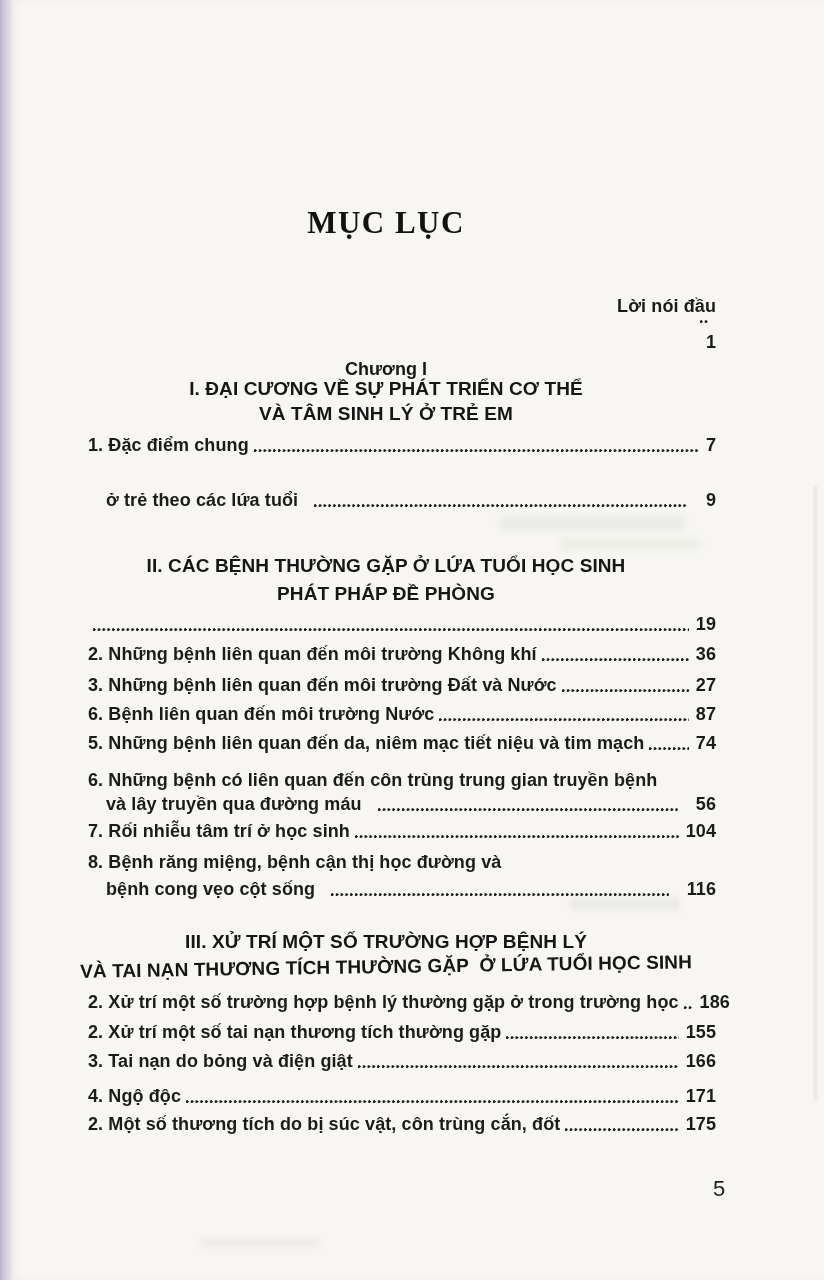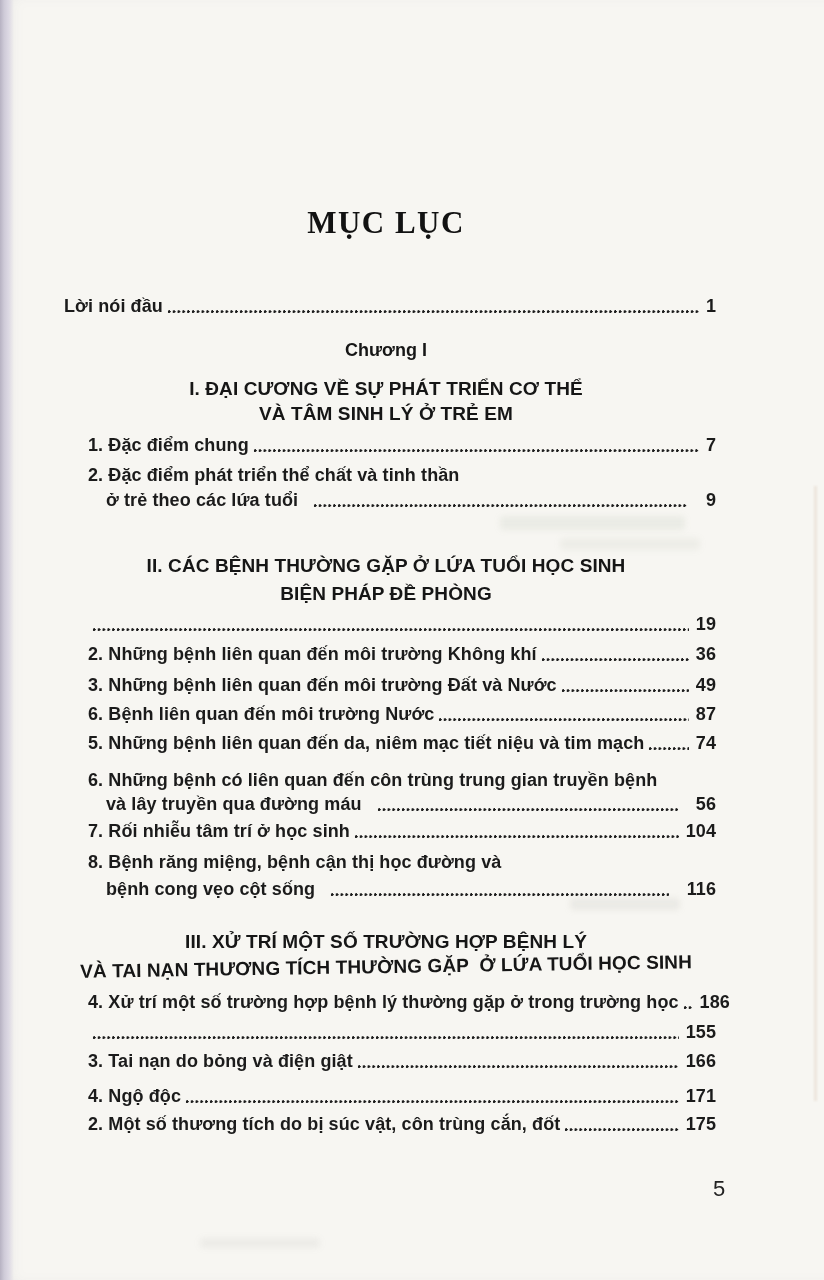--- a/index.html
+++ b/index.html
@@ -33,21 +33,21 @@
   .center { position:absolute; left:0; right:0; text-align:center; font-weight:700; color:#161616; }
   .chapter { font-size:18px; line-height:26px; }
   .head { font-size:19px; line-height:26px; white-space:pre; letter-spacing:0.1px; }
   .tilt { transform:rotate(-0.9deg); transform-origin:50% 50%; }
 
   .row {
     position:absolute; left:32px; right:0;
     display:flex; align-items:flex-end;
     font-size:18px; font-weight:700; line-height:26px; letter-spacing:0.1px;
   }
-  .row.flush { left:8px; }
+  .row.flush { left:0;flex-direction:column; }
   .row.cont  { left:50px;gap:11px; }
   .line {
     position:absolute; left:32px;
     font-size:18px; font-weight:700; line-height:26px; letter-spacing:0.1px;
     white-space:nowrap;
   }
   .lbl { white-space:nowrap; }
   .dots {
     flex:1 1 auto; min-width:10px; height:5px;
     margin:0 7px 5px 4px;
@@ -77,52 +77,51 @@
   <div class="content">
 
     <h1 class="title">MỤC LỤC</h1>
 
     <div class="row flush" style="top:293px">
       <span class="lbl">Lời nói đầu</span>
       <span class="dots"></span>
       <span class="pg">1</span>
     </div>
 
-    <div class="center chapter" style="top:337px">Chương I</div>
+    <div class="center chapter" style="top:356px">Chương I</div>
     <div class="center head" style="top:376px">I. ĐẠI CƯƠNG VỀ SỰ PHÁT TRIỂN CƠ THỂ</div>
     <div class="center head" style="top:401px">VÀ TÂM SINH LÝ Ở TRẺ EM</div>
 
     <div class="row" style="top:432px">
       <span class="lbl">1. Đặc điểm chung</span>
       <span class="dots"></span>
       <span class="pg">7</span>
     </div>
-    <div class="line" style="top:462px">2. Đặc điểm phát triển thể chất và tinh thần</div>
     <div class="row cont" style="top:487px">
       <span class="lbl">ở trẻ theo các lứa tuổi</span>
       <span class="dots"></span>
       <span class="pg">9</span>
     </div>
 
     <div class="center head" style="top:553px">II. CÁC BỆNH THƯỜNG GẶP Ở LỨA TUỔI HỌC SINH</div>
-    <div class="center head" style="top:581px">BIỆN PHÁP ĐỀ PHÒNG</div>
+    <div class="center head" style="top:581px">PHÁT PHÁP ĐỀ PHÒNG</div>
 
     <div class="row" style="top:611px">
       <span class="dots"></span>
       <span class="pg">19</span>
     </div>
     <div class="row" style="top:641px">
       <span class="lbl">2. Những bệnh liên quan đến môi trường Không khí</span>
       <span class="dots"></span>
       <span class="pg">36</span>
     </div>
     <div class="row" style="top:672px">
       <span class="lbl">3. Những bệnh liên quan đến môi trường Đất và Nước</span>
       <span class="dots"></span>
-      <span class="pg">49</span>
+      <span class="pg">27</span>
     </div>
     <div class="row" style="top:701px">
       <span class="lbl">6. Bệnh liên quan đến môi trường Nước</span>
       <span class="dots"></span>
       <span class="pg">87</span>
     </div>
     <div class="row" style="top:730px">
       <span class="lbl">5. Những bệnh liên quan đến da, niêm mạc tiết niệu và tim mạch</span>
       <span class="dots"></span>
       <span class="pg">74</span>
@@ -142,25 +141,26 @@
     <div class="row cont" style="top:876px">
       <span class="lbl">bệnh cong vẹo cột sống</span>
       <span class="dots"></span>
       <span class="pg">116</span>
     </div>
 
     <div class="center head" style="top:929px">III. XỬ TRÍ MỘT SỐ TRƯỜNG HỢP BỆNH LÝ</div>
     <div class="center head tilt" style="top:954px">VÀ TAI NẠN THƯƠNG TÍCH THƯỜNG GẶP  Ở LỨA TUỔI HỌC SINH</div>
 
     <div class="row" style="top:989px">
-      <span class="lbl">4. Xử trí một số trường hợp bệnh lý thường gặp ở trong trường học</span>
+      <span class="lbl">2. Xử trí một số trường hợp bệnh lý thường gặp ở trong trường học</span>
       <span class="dots"></span>
       <span class="pg">186</span>
     </div>
     <div class="row" style="top:1019px">
+      <span class="lbl">2. Xử trí một số tai nạn thương tích thường gặp</span>
       <span class="dots"></span>
       <span class="pg">155</span>
     </div>
     <div class="row" style="top:1048px">
       <span class="lbl">3. Tai nạn do bỏng và điện giật</span>
       <span class="dots"></span>
       <span class="pg">166</span>
     </div>
     <div class="row" style="top:1083px">
       <span class="lbl">4. Ngộ độc</span>

